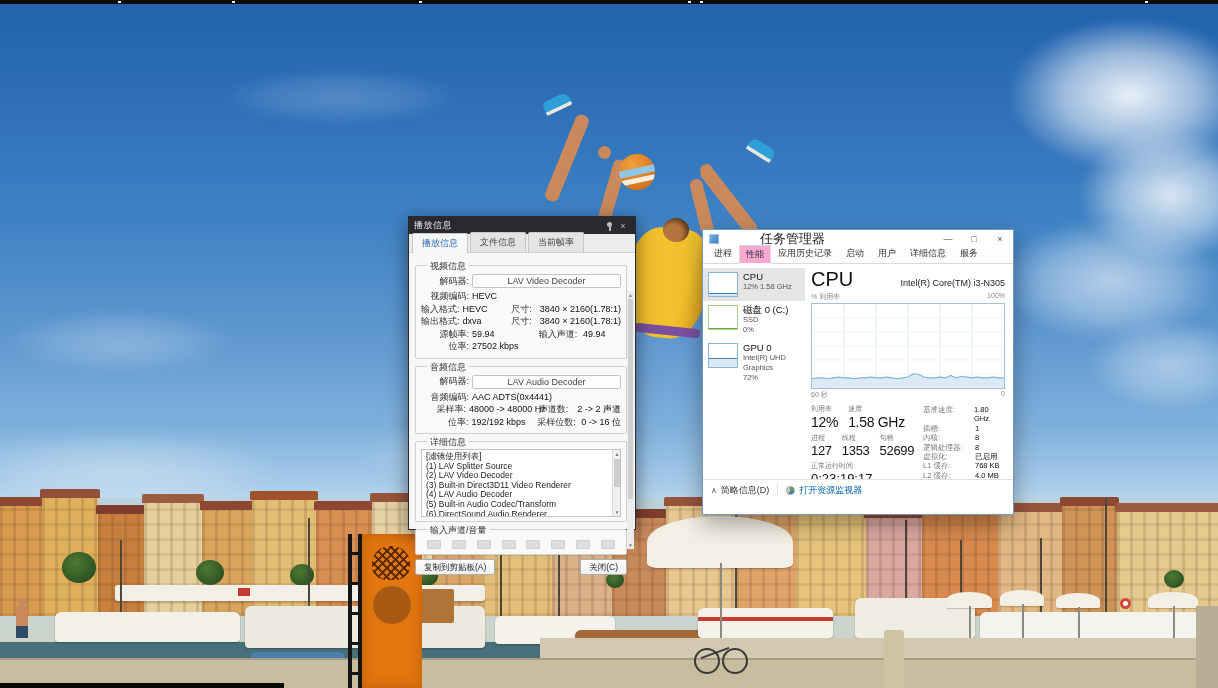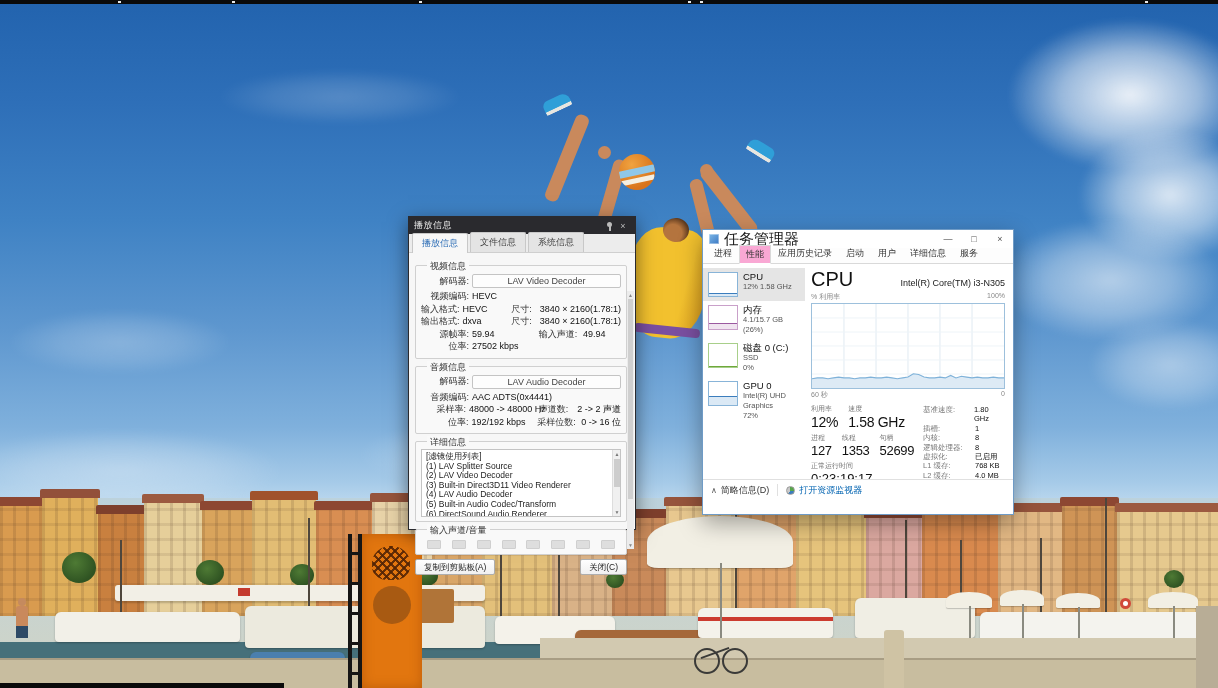--- a/index.html
+++ b/index.html
@@ -122,21 +122,21 @@
   .mi-btn { height:16px; border:1px solid #aeaeae; background:linear-gradient(#fefefe,#f0f0f0); border-radius:2px;
     font-size:8.5px; padding:0 8px; line-height:14px; color:#222; }
 
   
   #tm-win { position:absolute; left:702px; top:229px; width:312px; height:286px; z-index:30;
     background:#fff; border:1px solid #6f9bc6; box-shadow:0 8px 22px rgba(0,0,0,.35); font-size:9px; color:#1a1a1a; }
   #tm-titlebar { height:18px; display:flex; align-items:center; padding-left:6px; }
   #tm-appicon { width:10px; height:10px; margin-right:5px; border-radius:1px;
     background:linear-gradient(135deg,#7db8e8 0%,#3b78c3 100%);
     box-shadow:inset 0 0 0 1px rgba(255,255,255,.4); }
-  #tm-title { flex:1; font-size:15px; }
+  #tm-title { flex:1; font-size:13px;margin-left:36px; }
   .tm-ctl { width:26px; height:18px; text-align:center; line-height:18px; color:#555; font-size:9px; }
   #tm-menubar { height:14px; display:flex; align-items:center; padding-left:4px; color:#222; }
   .tm-menu { padding:0 6px; }
   #tm-tabrow { height:16px; display:flex; align-items:flex-end; padding-left:4px; border-bottom:1px solid #d9d9d9; background:#fdfdfd; }
   .tm-tab { padding:2px 6px; color:#333; border:1px solid transparent; }
   .tm-tab.active { background:#f9a8d4; border:1px solid #d9d9d9; border-bottom:1px solid #fff; margin-bottom:-1px; }
   #tm-body { display:flex; height:215px; }
   #tm-sidebar { width:102px; padding-top:4px; overflow:hidden; }
   .tm-side-item { display:flex; padding:4px 3px 4px 5px; align-items:flex-start; }
   .tm-side-item.selected { background:#e5e5e5; }
@@ -391,21 +391,21 @@
       <span id="mi-title">播放信息</span>
       <span class="mi-titlebtn" id="mi-pin">
         <span class="pinhead"></span>
           <span class="pinstem"></span>
       </span>
       <span class="mi-titlebtn">×</span>
     </div>
     <div id="mi-tabs">
         <div class="mi-tab active">播放信息</div>
         <div class="mi-tab">文件信息</div>
-        <div class="mi-tab">系统信息</div>
+        <div class="mi-tab">当前帧率</div>
       </div>
     <div id="mi-body">
       <div class="mi-group" id="mi-video">
         <span class="mi-legend">视频信息</span>
         <div class="mi-decrow">
           <span class="lbl">解码器:</span>
           <span class="mi-decbox">LAV Video Decoder</span>
         </div>
         <div id="mi-video-rows">
             <div class="mi-row">
@@ -522,29 +522,20 @@
       </div>
     <div id="tm-body">
       <div id="tm-sidebar">
           <div class="tm-side-item selected">
             <div class="tm-thumb" style="border: 1px solid rgb(136, 180, 216);">
               <div class="fill" style="height: 14%; background: rgb(219, 233, 245); border-top: 1px solid rgb(59, 125, 189);"></div>
             </div>
             <div class="tm-side-text">
               <div class="tm-side-name">CPU</div>
               <div class="tm-side-detail">12% 1.58 GHz</div>
-            </div>
-          </div>
-          <div class="tm-side-item">
-            <div class="tm-thumb" style="border: 1px solid rgb(201, 160, 201);">
-              <div class="fill" style="height: 26%; background: rgb(240, 228, 240); border-top: 1px solid rgb(155, 89, 160);"></div>
-            </div>
-            <div class="tm-side-text">
-              <div class="tm-side-name">内存</div>
-              <div class="tm-side-detail">4.1/15.7 GB (26%)</div>
             </div>
           </div>
           <div class="tm-side-item">
             <div class="tm-thumb" style="border: 1px solid rgb(168, 207, 138);">
               <div class="fill" style="height: 4%; background: rgb(234, 244, 224); border-top: 1px solid rgb(111, 168, 60);"></div>
             </div>
             <div class="tm-side-text">
               <div class="tm-side-name">磁盘 0 (C:)</div>
               <div class="tm-side-detail">SSD</div>
               <div class="tm-side-detail">0%</div>

